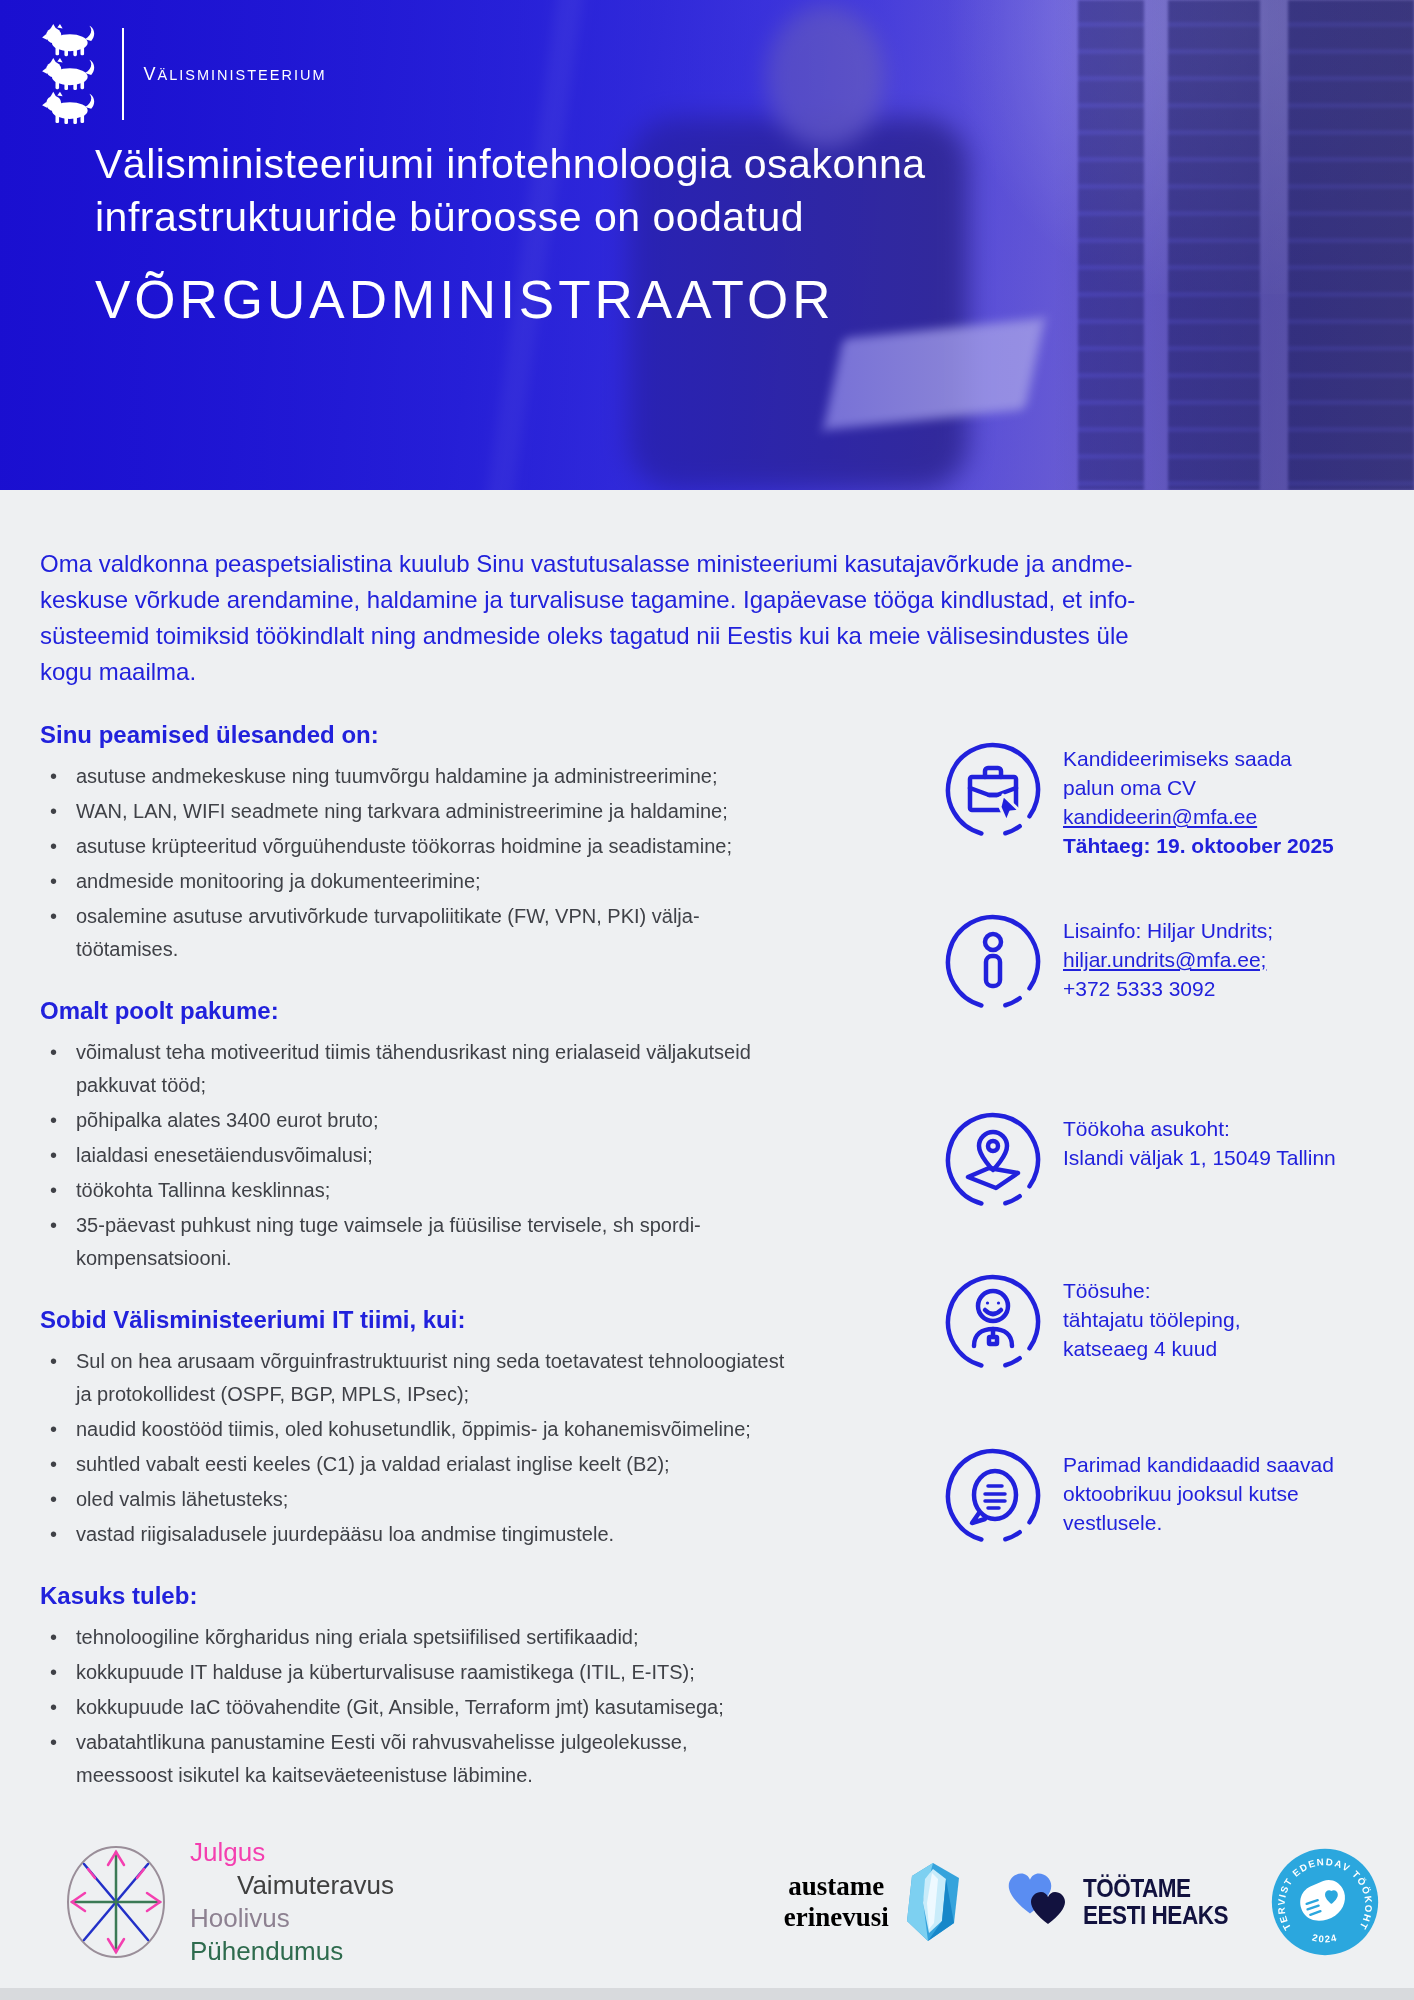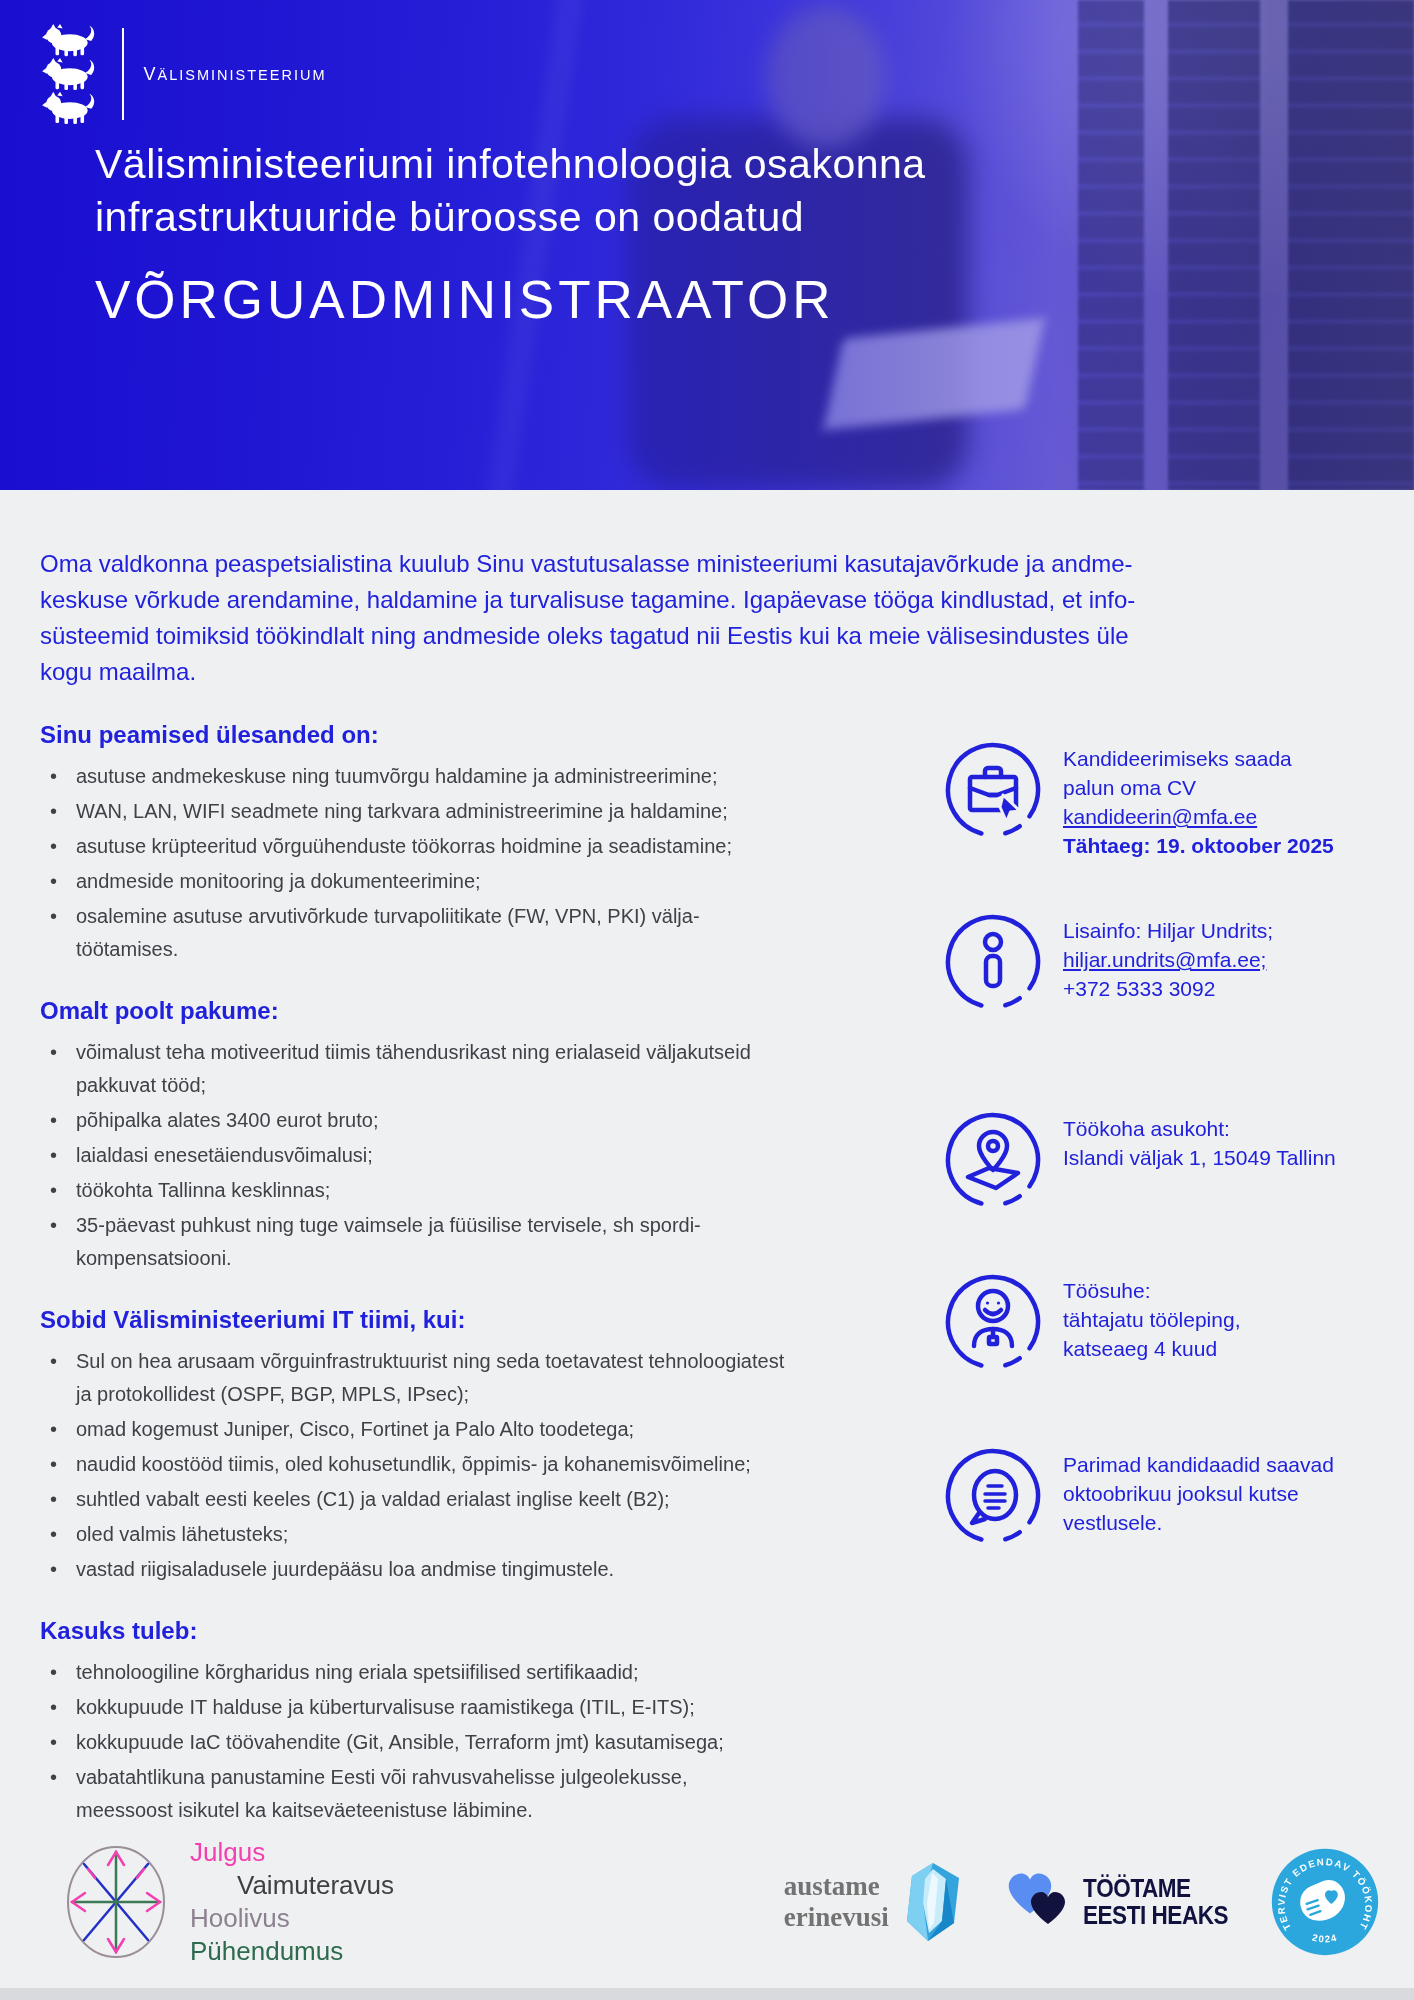--- a/index.html
+++ b/index.html
@@ -60,21 +60,21 @@
   .rail-text{margin-left:20px;padding-top:4px;color:#2121dc;font-size:21px;line-height:29px;}
   .rail-line.link{text-decoration:underline;cursor:pointer;}
   .rail-line.bold{font-weight:700;}
   
   .footer{position:absolute;left:16px;top:1836px;width:1414px;box-sizing:border-box;
     display:flex;align-items:center;padding:0 50px 0 48px;}
   .compass-svg{width:104px;height:116px;flex:0 0 104px;}
   .values{margin-left:22px;font-size:26px;line-height:33px;font-weight:500;}
   .brand-row{margin-left:auto;display:flex;align-items:center;}
   .austame{display:flex;align-items:center;}
-  .austame-text{text-align:left;color:#737373;font-family:"Liberation Serif","DejaVu Serif",serif;
+  .austame-text{text-align:center;color:#000000;font-family:"Liberation Serif","DejaVu Serif",serif;
     font-weight:700;font-size:27px;line-height:31px;}
   .crystal-svg{width:56px;height:78px;margin-left:16px;display:block;}
   .tootame{display:flex;align-items:center;margin-left:44px;}
   .hearts-svg{width:66px;height:62px;display:block;}
   .tootame-text{margin-left:12px;color:#12123f;font-weight:700;font-size:25px;line-height:27px;
     letter-spacing:-.5px;transform:scaleX(.9);transform-origin:left center;white-space:nowrap;}
   .badge-svg{width:110px;height:110px;margin-left:26px;display:block;}
 </style>
 </head>
 <body>
@@ -153,21 +153,20 @@
             <li>laialdasi enesetäiendusvõimalusi;</li>
             <li>töökohta Tallinna kesklinnas;</li>
             <li>35-päevast puhkust ning tuge vaimsele ja füüsilise tervisele, sh spordi-kompensatsiooni.</li>
           </ul>
   </section>
 
   <section class="section">
     <h2>Sobid Välisministeeriumi IT tiimi, kui:</h2>
     <ul>
             <li>Sul on hea arusaam võrguinfrastruktuurist ning seda toetavatest tehnoloogiatest ja protokollidest (OSPF, BGP, MPLS, IPsec);</li>
-            <li>omad kogemust Juniper, Cisco, Fortinet ja Palo Alto toodetega;</li>
             <li>naudid koostööd tiimis, oled kohusetundlik, õppimis- ja kohanemisvõimeline;</li>
             <li>suhtled vabalt eesti keeles (C1) ja valdad erialast inglise keelt (B2);</li>
             <li>oled valmis lähetusteks;</li>
             <li>vastad riigisaladusele juurdepääsu loa andmise tingimustele.</li>
           </ul>
   </section>
 
   <section class="section">
     <h2>Kasuks tuleb:</h2>
     <ul>

